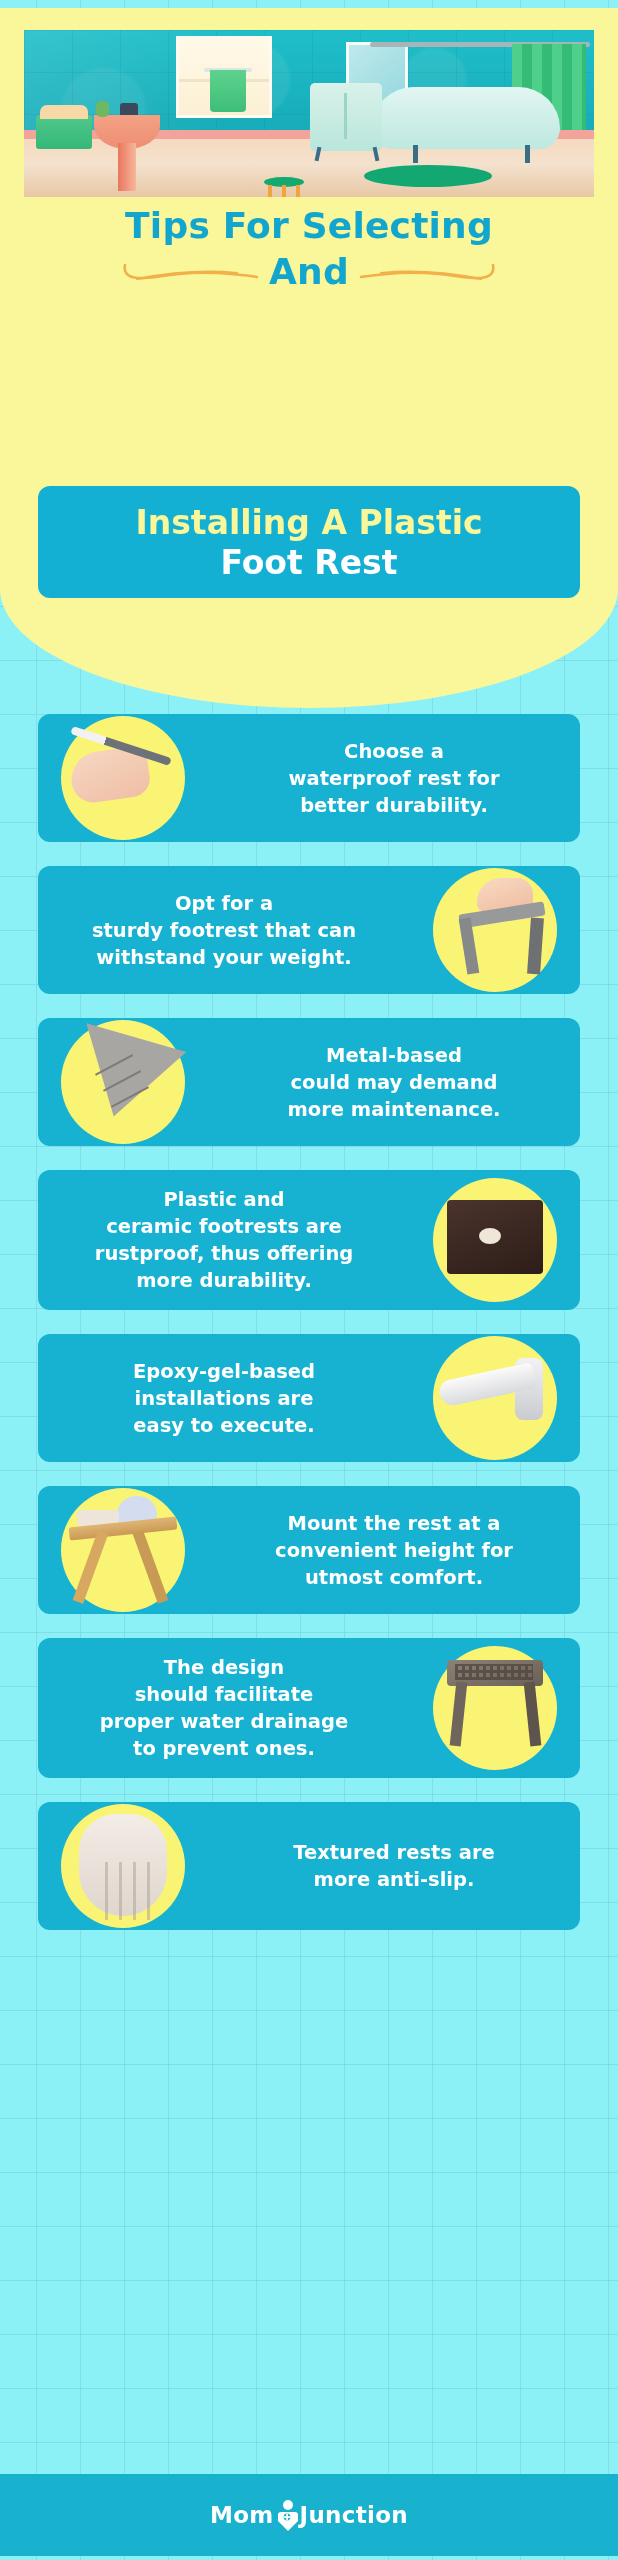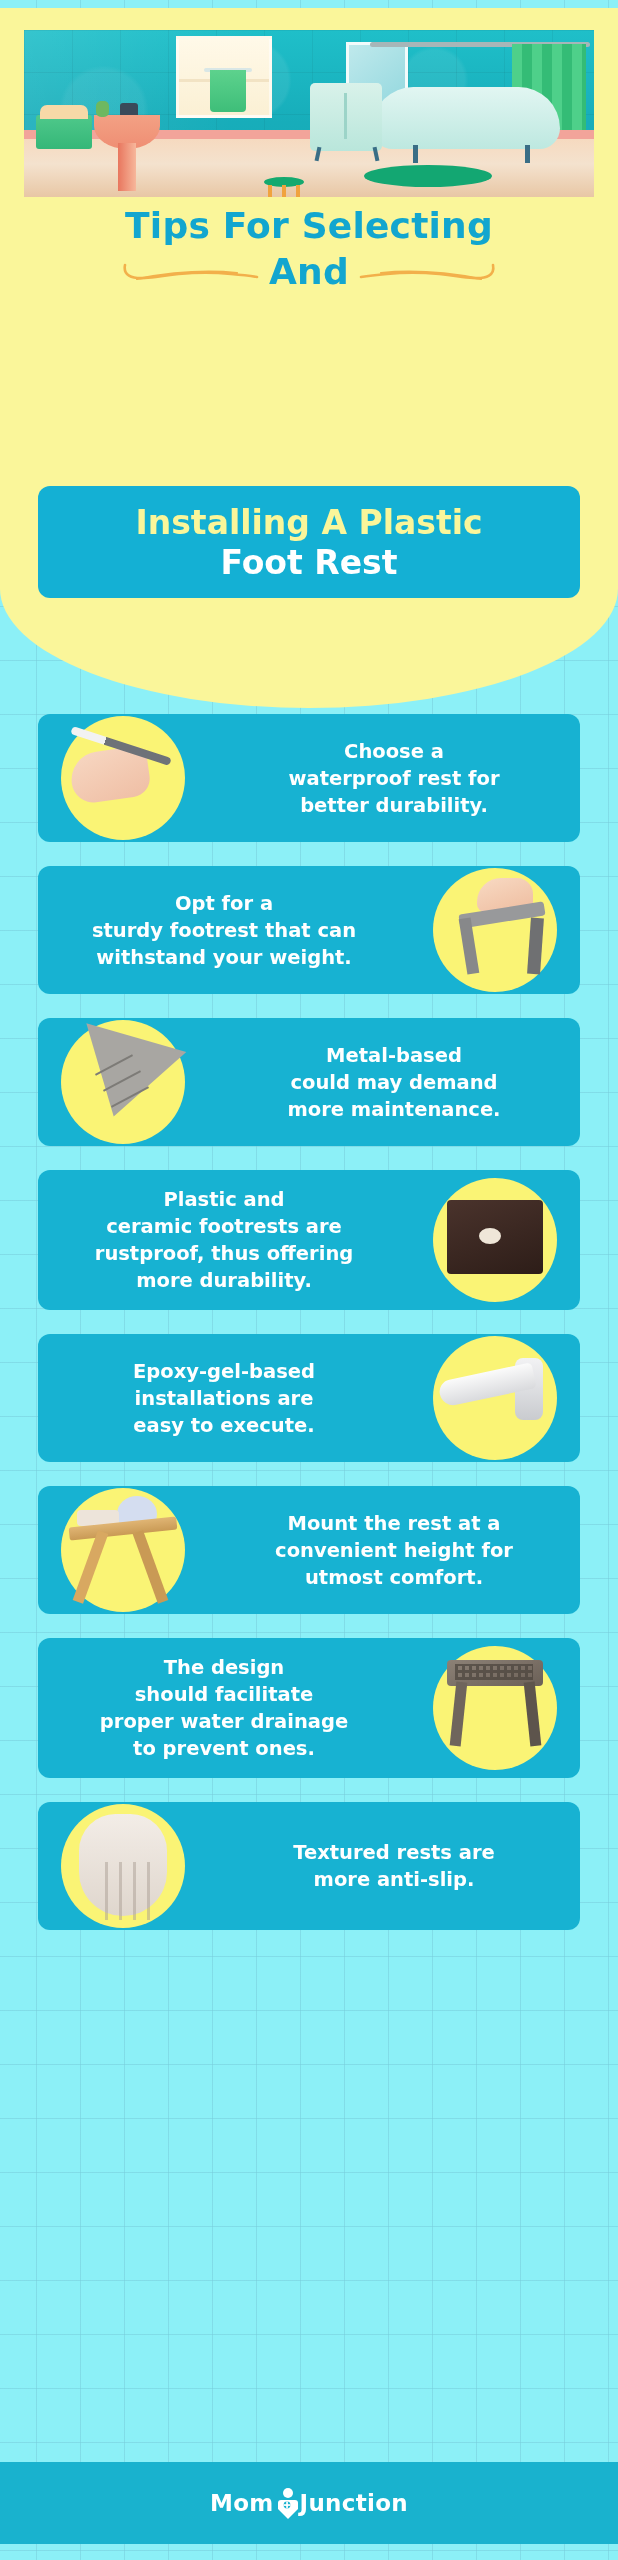--- a/index.html
+++ b/index.html
@@ -260,21 +260,21 @@
   .p-drain .perf{position:absolute;left:22px;top:18px;width:78px;height:16px;background:repeating-linear-gradient(90deg,#4A433C 0 3px,transparent 3px 7px),repeating-linear-gradient(0deg,#4A433C 0 3px,transparent 3px 7px);opacity:.7;}
   .p-drain .lgC{position:absolute;left:20px;top:36px;width:11px;height:64px;background:#6F655C;transform:rotate(6deg);}
   .p-drain .lgD{position:absolute;left:94px;top:36px;width:11px;height:64px;background:#5D544C;transform:rotate(-6deg);}
 
   .p-textured .sh{position:absolute;left:18px;top:10px;width:88px;height:102px;background:linear-gradient(180deg,#F3EDE7,#DFD6CD);border-radius:40px 40px 48px 48px;}
   .p-textured .rd{position:absolute;bottom:8px;width:3px;height:58px;background:rgba(170,158,148,0.5);}
 
   
   .footer {
     position: absolute;
-    left: 0; bottom: 16px;
+    left: 0; bottom: 4px;
     width: 618px; height: 82px;
     background: #19B2CE;
     display: flex;
     align-items: center;
     justify-content: center;
     z-index: 4;
   }
   .logo {
     display: flex;
     align-items: center;

